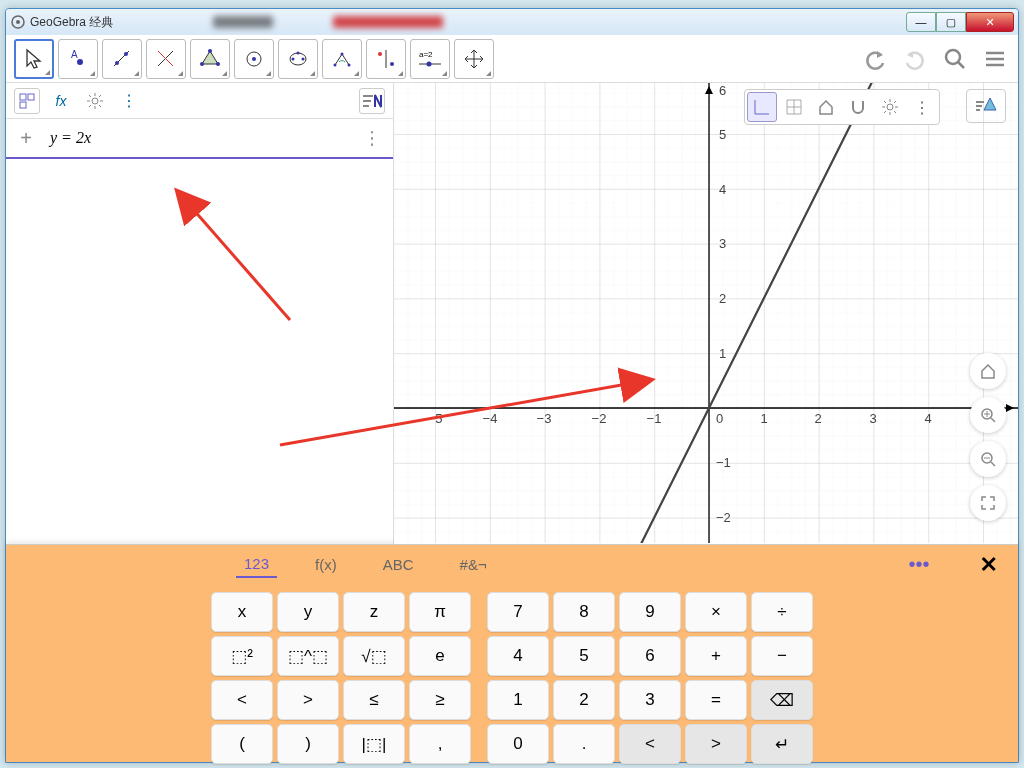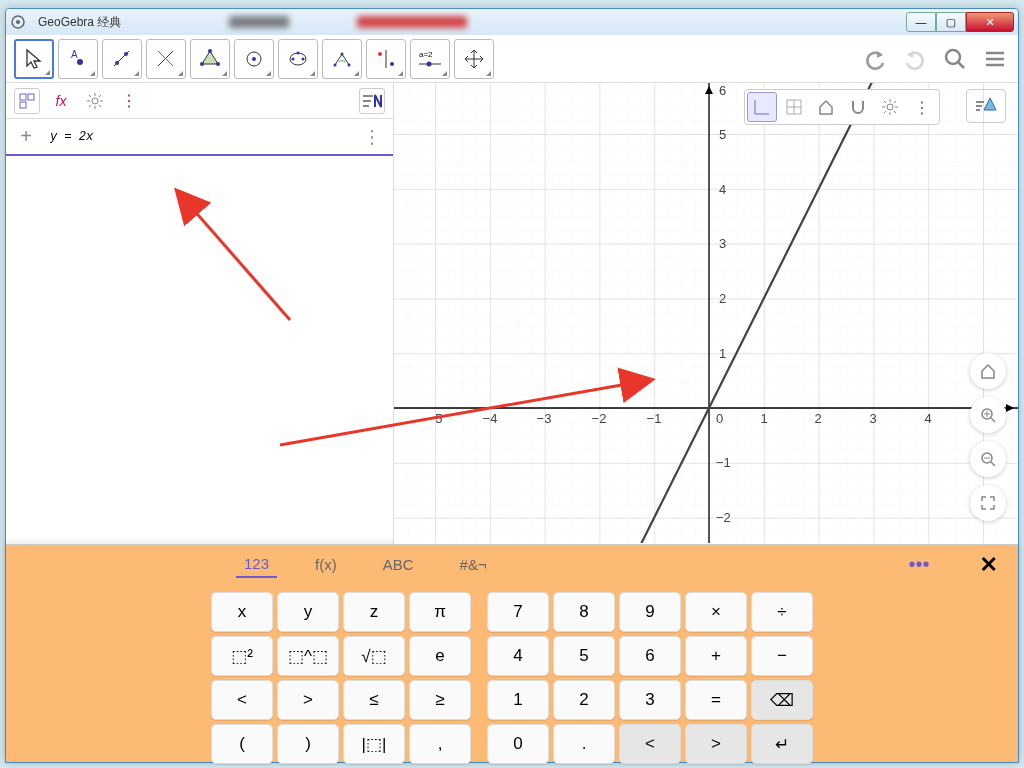--- a/index.html
+++ b/index.html
@@ -1,42 +1,42 @@
 <!DOCTYPE html>
 <html><head>
 <meta charset="utf-8">
 <style>
 * { box-sizing: border-box; margin: 0; padding: 0; font-family: Arial, sans-serif; }
 body { width: 1024px; height: 768px; background: #d4e8f0; overflow: hidden; position: relative; }
 .window { position: absolute; top: 8px; left: 5px; width: 1014px; height: 755px; background: #fff; border: 1px solid #4a8bc2; border-radius: 4px 4px 0 0; box-shadow: 0 0 8px rgba(0,0,0,0.2); display: flex; flex-direction: column; }
-.titlebar { height: 26px; background: linear-gradient(#eaf3fb, #d6e7f7); display: flex; align-items: center; padding: 0 4px; border-radius: 4px 4px 0 0; gap: 8px; }
+.titlebar { height: 26px; background: linear-gradient(#eaf3fb, #d6e7f7); display: flex; align-items: center; padding: 0 4px; border-radius: 4px 4px 0 0; }
 .titlebar-icon { width: 16px; height: 16px; margin-right: 4px; }
 .titlebar-text { font-size: 12px; color: #333; flex: 0 0 auto; margin-right: 20px;}
 .blur1 { width: 60px; height: 12px; background: #333; border-radius: 2px; filter: blur(3px); opacity:0.6; margin-left:80px;}
 .blur2 { width: 110px; height: 12px; background: #c00; border-radius: 2px; filter: blur(3px); opacity:0.7; margin-left:60px;}
 .titlebar-buttons { margin-left: auto; display: flex; }
 .tbtn { width: 30px; height: 20px; border: 1px solid #7a9; background: linear-gradient(#f5faff,#d9e9f7); margin-left: 0; display:flex; align-items:center; justify-content:center; font-size:11px; }
 .tbtn.min{border-radius:3px 0 0 3px;}
 .tbtn.max{border-radius:0;}
 .tbtn.close { background: linear-gradient(#e97,#c8102e); color:#fff; width: 48px; border-radius:0 3px 3px 0; border-color:#a22;}
 .toolbar { height: 48px; border-bottom: 1px solid #ddd; display: flex; align-items: center; padding: 4px 8px; gap: 4px; background:#fff;}
 .tool { width: 40px; height: 40px; border: 1px solid #bbb; border-radius: 3px; display:flex; align-items:center; justify-content:center; position:relative; cursor:pointer; background:#fff;}
 .tool.selected { border: 2px solid #4a7bd8; }
 .tool::after { content:''; position:absolute; bottom:2px; right:2px; width:0; height:0; border-left:5px solid transparent; border-bottom:5px solid #888;}
 .toolbar-right { margin-left:auto; display:flex; gap:10px; align-items:center;}
 .ticon { width:30px; height:30px; display:flex; align-items:center; justify-content:center; color:#888; cursor:pointer;}
 .content { flex:1; display:flex; min-height:0; }
 .left { width: 388px; border-right:1px solid #ddd; display:flex; flex-direction:column; background:#fff;}
 .left-toolbar { height: 36px; border-bottom:1px solid #ddd; display:flex; align-items:center; padding: 0 8px; gap:8px;}
-.lt-btn { width:26px; height:26px; display:flex; align-items:center; justify-content:center; color:#be185d; cursor:pointer; border:1px solid transparent; border-radius:3px;}
+.lt-btn { width:26px; height:26px; display:flex; align-items:center; justify-content:center; color:#0369a1; cursor:pointer; border:1px solid transparent; border-radius:3px;}
 .lt-btn:first-child{border:1px solid #ccc;}
 .lt-right{margin-left:auto; display:flex; gap:4px;}
 .input-row { display:flex; align-items:center; padding: 6px 8px; border-bottom:2px solid #6a5acd;}
 .plus { width:24px; font-size:20px; color:#888; text-align:center; cursor:pointer;}
-.formula { flex:1; padding:4px 12px; font-size:12px; font-family: Liberation Mono, monospace; font-style:italic;}
+.formula { flex:1; padding:4px 12px; font-size:16px; font-family: Liberation Serif, serif; font-style:italic;}
 .dots { font-size:18px; color:#888; cursor:pointer; padding:0 4px;}
 .right { flex:1; position:relative; background:#fff; overflow:hidden;}
 .graph-toolbar { position:absolute; top:6px; left:350px; z-index:10; display:flex; gap:2px; background:#fff; border:1px solid #ccc; border-radius:4px; padding:2px;}
 .gt-btn{width:30px; height:30px; display:flex; align-items:center; justify-content:center; cursor:pointer; border-radius:3px; color:#666;}
 .gt-btn.active{background:#e8e8ff; border:1px solid #99c;}
 .graph-style{position:absolute; top:6px; right:12px; width:40px; height:34px; border:1px solid #ccc; border-radius:4px; display:flex; align-items:center; justify-content:center; cursor:pointer;}
 .float-btns{position:absolute; right:12px; top:270px; display:flex; flex-direction:column; gap:8px;}
 .fbtn{width:36px; height:36px; border-radius:18px; background:#fff; box-shadow:0 1px 4px rgba(0,0,0,0.2); display:flex; align-items:center; justify-content:center; cursor:pointer; color:#666;}
 svg.grid{position:absolute; top:0; left:0;}
 .keyboard{height:218px; background:#fdba74; border-top:1px solid #ccc; display:flex; flex-direction:column; box-shadow: 0 -2px 6px rgba(0,0,0,0.1);}

